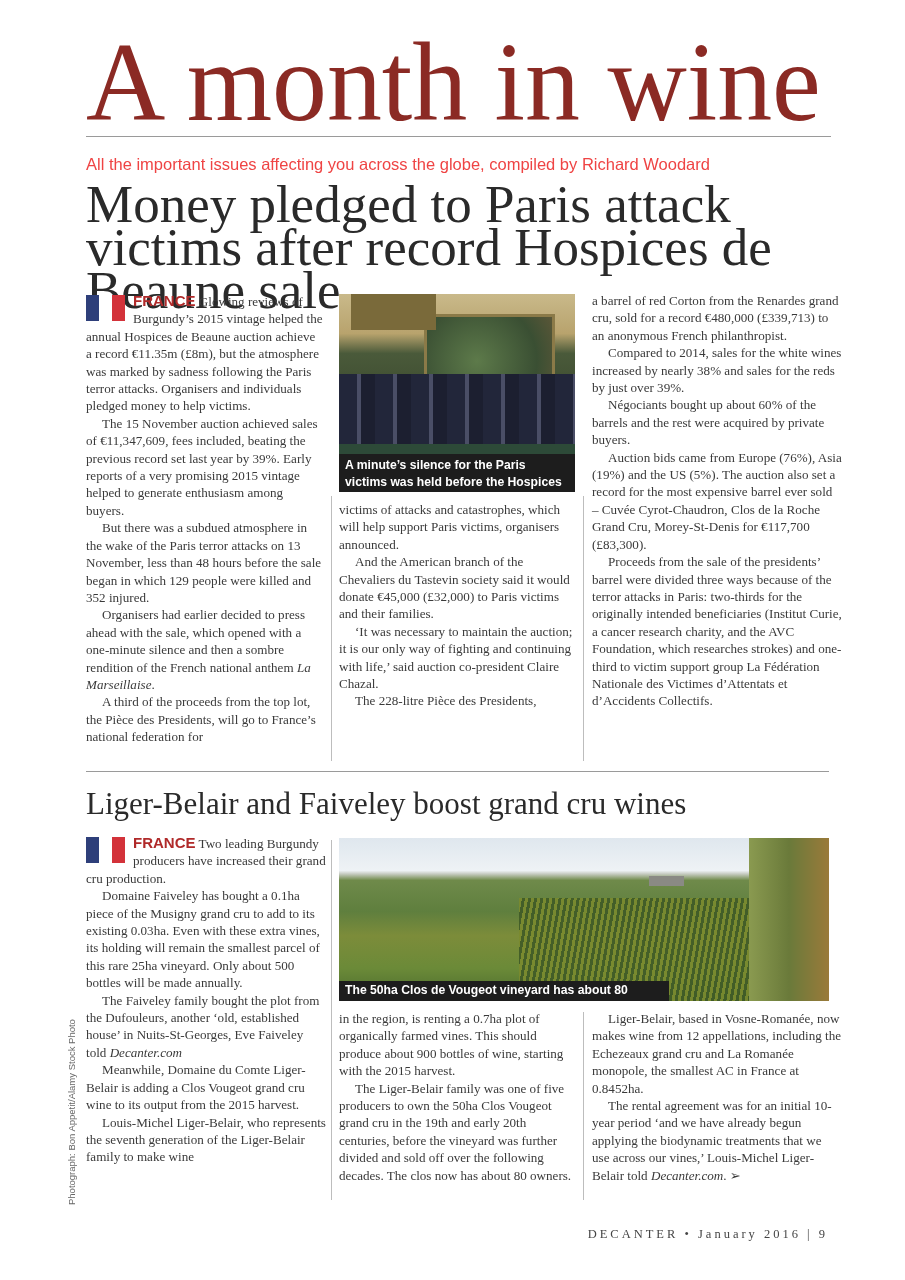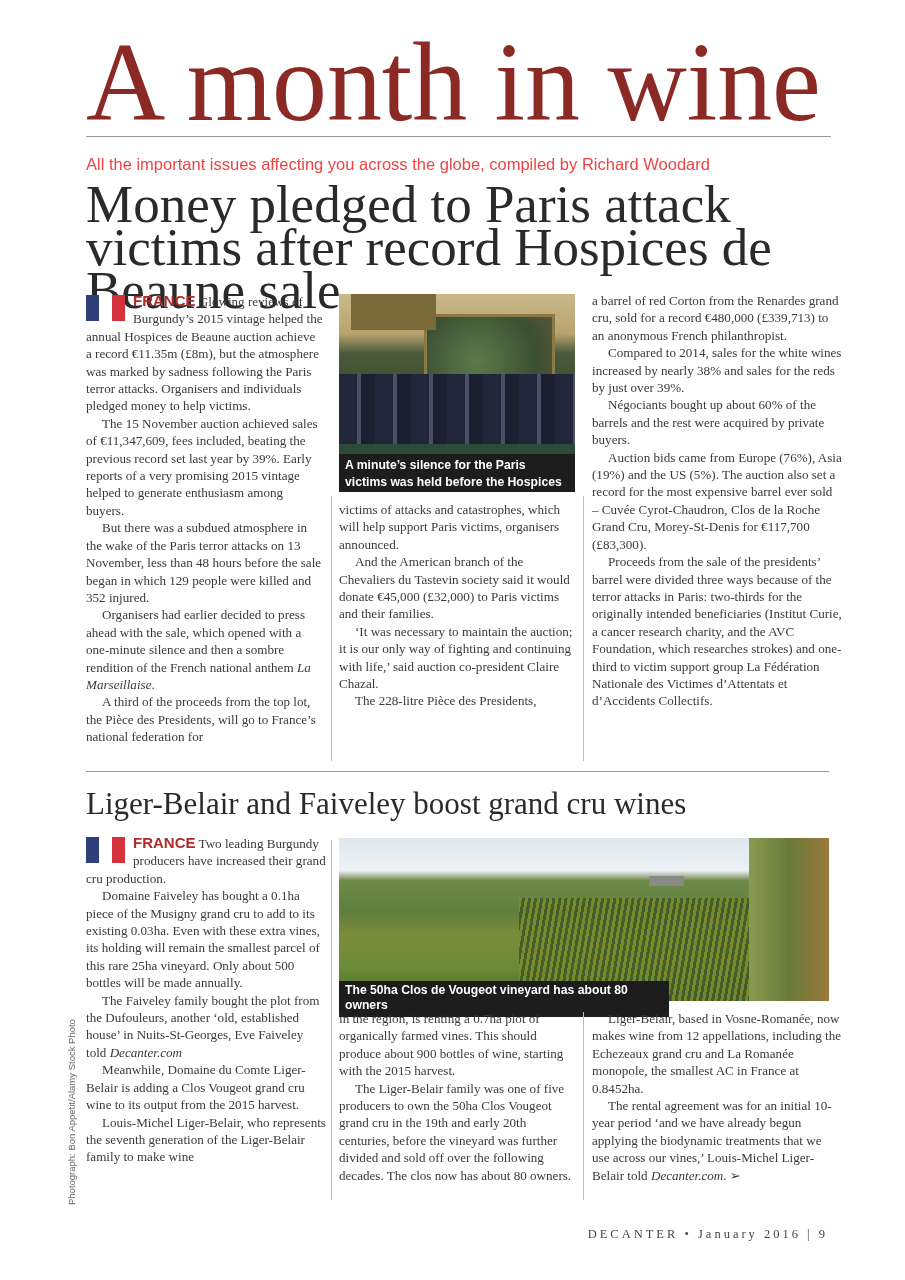--- a/index.html
+++ b/index.html
@@ -96,21 +96,21 @@
   <p>Louis-Michel Liger-Belair, who represents the seventh generation of the Liger-Belair family to make wine</p>
 </div>
 
 <div class="vrule" style="left:331px; top:840px; height:360px;"></div>
 
 <div class="photo" style="left:339px; top:838px; width:490px; height:163px; background:linear-gradient(180deg,#dfe7ee 0%,#eef2f5 20%,#c7ccc2 22%,#6f8a4a 26%,#5f7f3e 45%,#7c8c3a 60%,#6b8a38 80%,#4a6a2e 100%);">
   <div style="position:absolute; left:310px; top:38px; width:35px; height:10px; background:#8a8a84;"></div>
   <div style="position:absolute; left:180px; top:60px; width:250px; height:103px; background:repeating-linear-gradient(100deg,#7a8a2e 0,#7a8a2e 3px,#3f5a26 3px,#3f5a26 6px); opacity:0.9;"></div>
   <div style="position:absolute; right:0; top:0; width:80px; height:163px; background:linear-gradient(90deg,#8a9a50,#6a7a3a 50%,#9a7a3a);"></div>
 </div>
-<div class="caption" style="left:339px; top:981px; width:330px; height:36px; line-height:15px; padding:2px 6px;">The 50ha Clos de Vougeot vineyard has about 80 owners</div>
+<div class="caption" style="left:339px; top:981px; width:330px; height:20px; line-height:15px; padding:2px 6px;">The 50ha Clos de Vougeot vineyard has about 80 owners</div>
 
 <div class="col" style="left:339px; top:1010px; width:240px;">
   <p class="first">in the region, is renting a 0.7ha plot of organically farmed vines. This should produce about 900 bottles of wine, starting with the 2015 harvest.</p>
   <p>The Liger-Belair family was one of five producers to own the 50ha Clos Vougeot grand cru in the 19th and early 20th centuries, before the vineyard was further divided and sold off over the following decades. The clos now has about 80 owners.</p>
 </div>
 
 <div class="vrule" style="left:583px; top:1012px; height:188px;"></div>
 
 <div class="col" style="left:592px; top:1010px; width:250px;">
   <p>Liger-Belair, based in Vosne-Romanée, now makes wine from 12 appellations, including the Echezeaux grand cru and La Romanée monopole, the smallest AC in France at 0.8452ha.</p>

